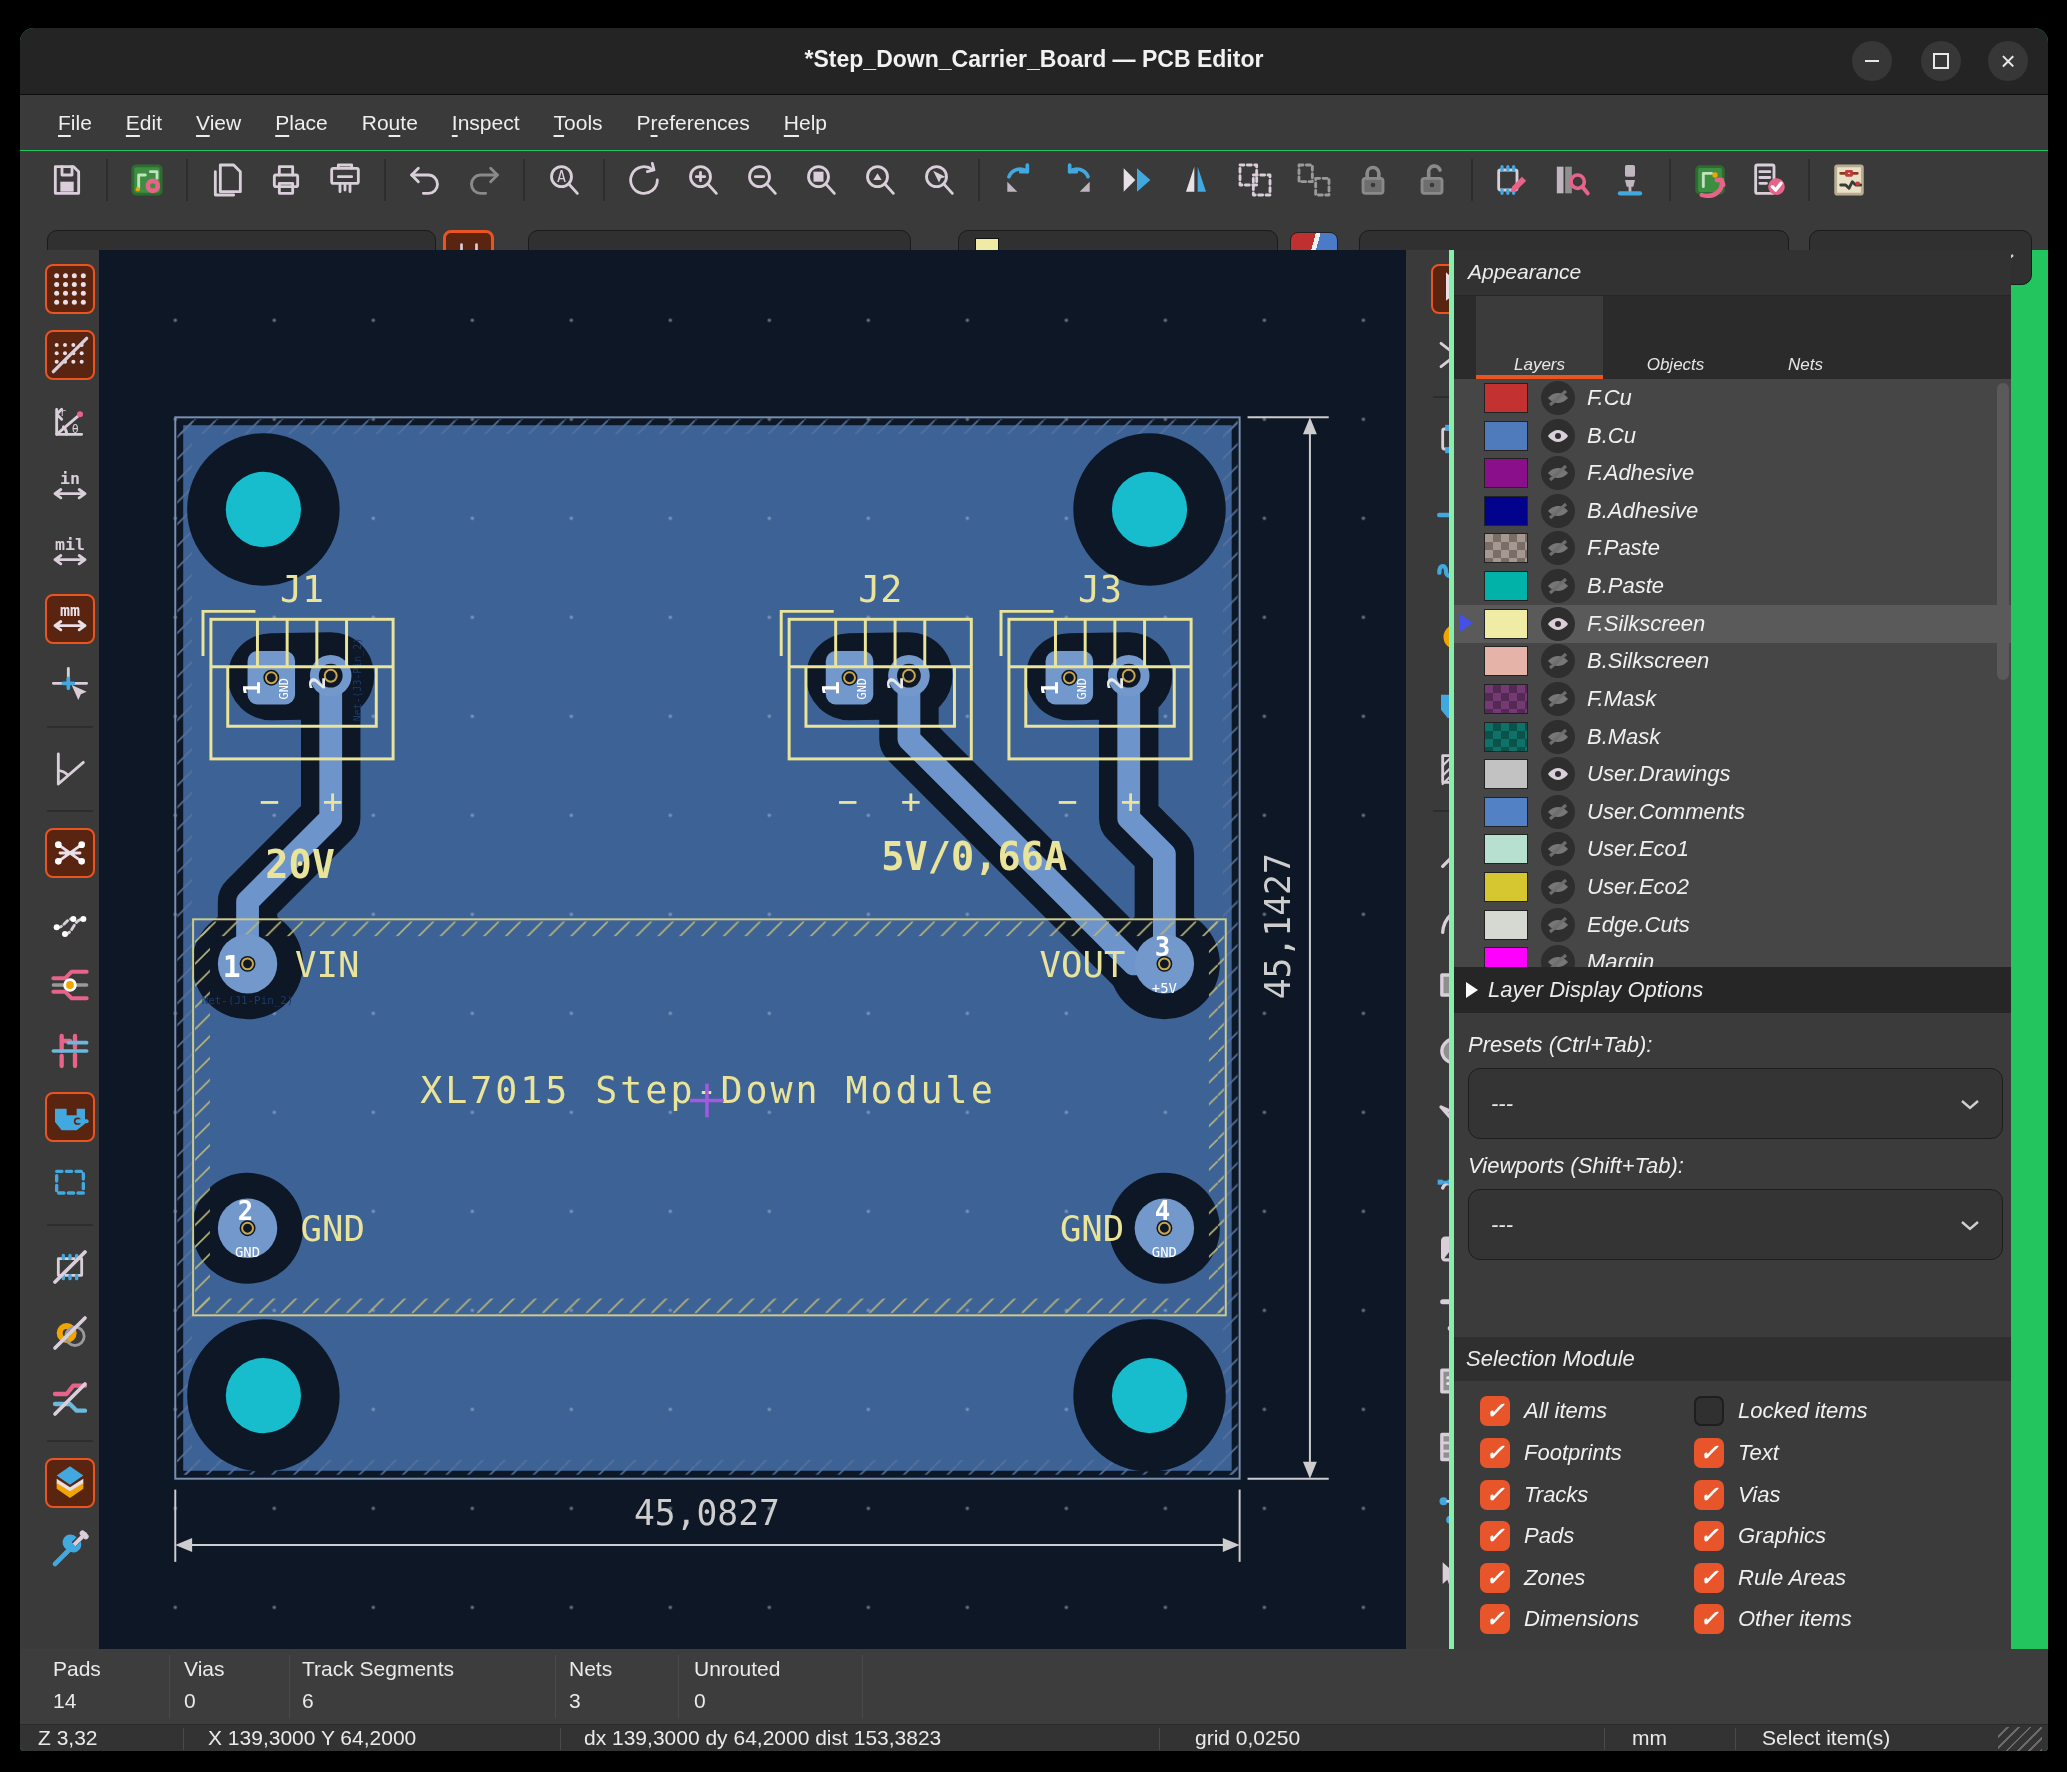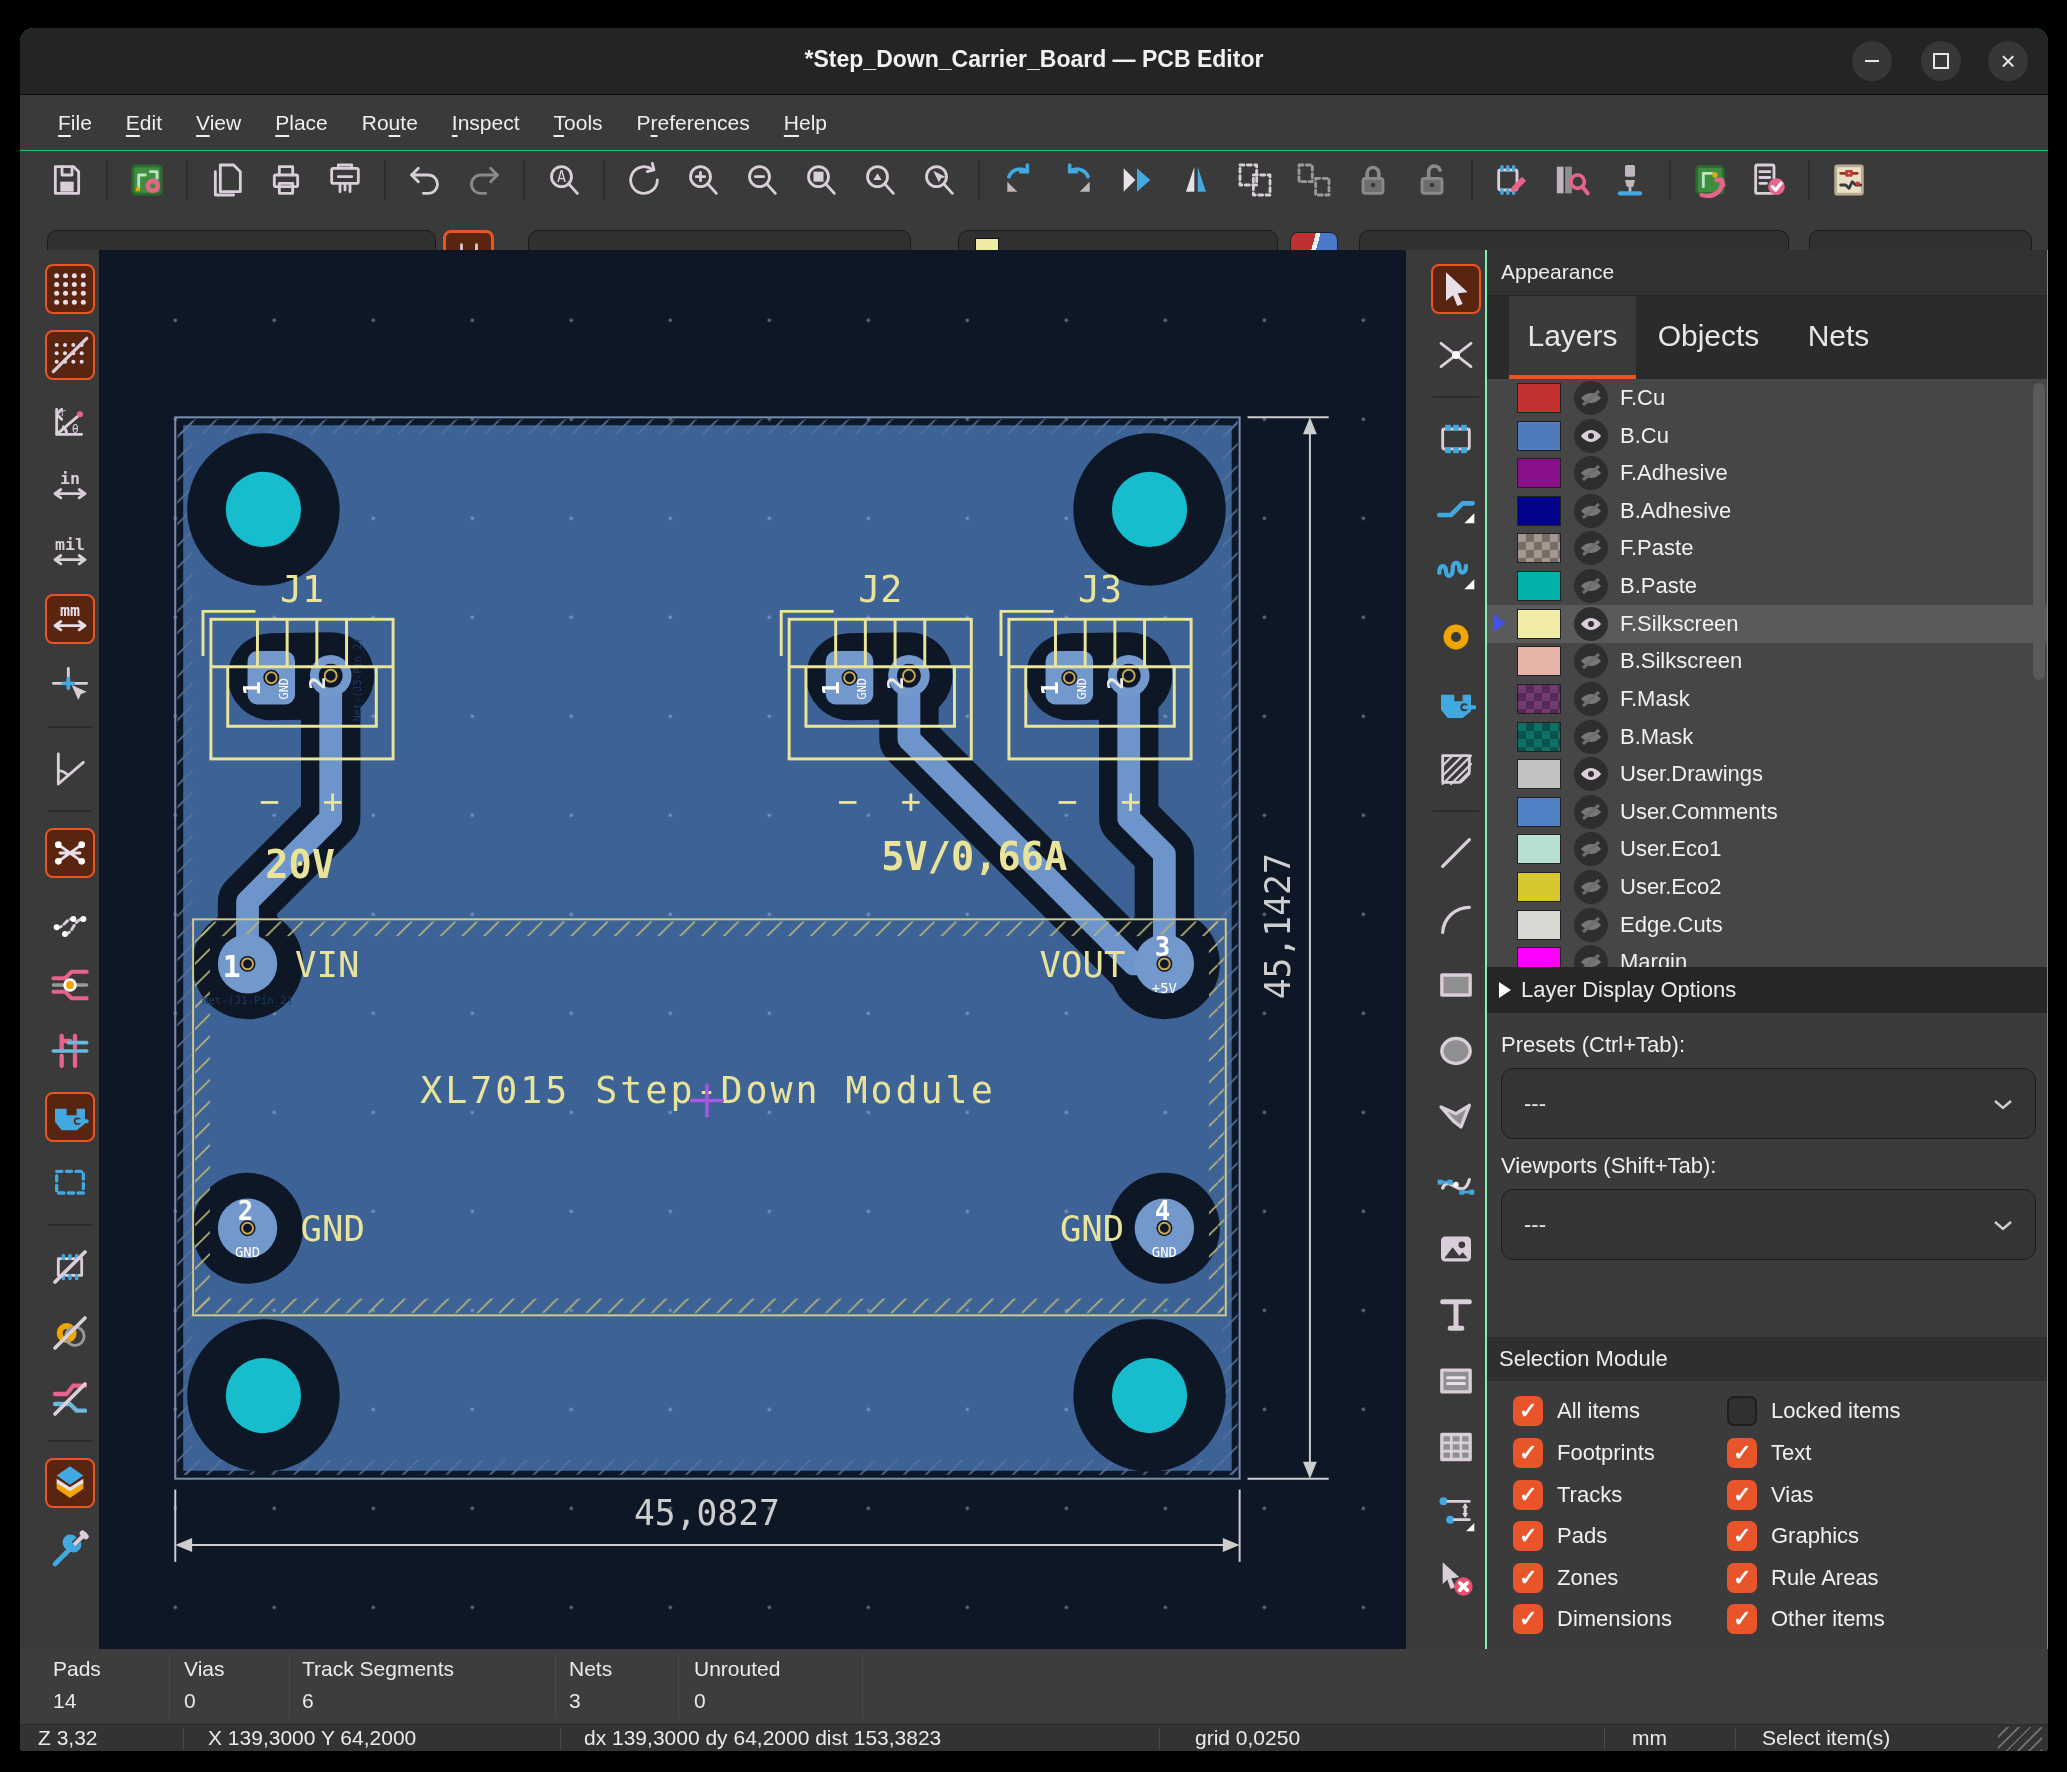--- a/index.html
+++ b/index.html
@@ -26,25 +26,25 @@
   .chev svg{width:20px;height:12px;stroke:#d0d0d0;stroke-width:2.4;fill:none;}
   .swatch{width:22px;height:38px;background:#efeaa4;border:1px solid #111;}
   .sqbtn{position:absolute;width:51px;height:55px;border-radius:8px;display:flex;align-items:center;justify-content:center;box-sizing:border-box;}
   
   #lefttb{position:absolute;left:0;top:222px;width:99px;height:1399px;background:#3a3a3a;display:flex;flex-direction:column;align-items:center;padding-top:14px;gap:16px;box-sizing:border-box;}
   #righttb{position:absolute;left:1386px;top:222px;width:99px;height:1399px;background:#3a3a3a;display:flex;flex-direction:column;align-items:center;padding-top:14px;gap:16px;box-sizing:border-box;}
   .hsep{width:46px;height:2px;background:#2d2d2d;flex:0 0 auto;}
   
   #canvas{position:absolute;left:79px;top:222px;width:1307px;height:1399px;background:#0d1725;}
   
-  #panel{position:absolute;left:1465px;top:222px;width:562px;height:1399px;background:#3b3b3b;border-left:2px solid #86efac;box-sizing:border-box;color:#ececec;}
+  #panel{position:absolute;left:1429px;top:222px;width:562px;height:1399px;background:#3b3b3b;border-left:5px solid #86efac;box-sizing:border-box;color:#ececec;font-style:italic;}
   #panelhdr{position:absolute;left:0;top:0;width:100%;height:46px;background:#323232;border-bottom:1px solid #262626;box-sizing:border-box;}
   #panelhdr span{position:absolute;left:14px;top:10px;font-size:21px;}
   #tabs{position:absolute;left:0;top:46px;width:100%;height:83px;background:#2b2b2b;}
-  .tab{position:absolute;top:0;height:79px;display:flex;align-items:center;justify-content:center;font-size:30px;color:#e6e6e6;}
+  .tab{position:absolute;top:0;height:79px;display:flex;align-items:flex-end;justify-content:center;font-size:17px;color:#e6e6e6;}
   .tab.active{background:#3b3b3b;border-bottom:4px solid #e95420;}
   #layerlist{position:absolute;left:0;top:129px;width:100%;height:588px;background:#464646;overflow:hidden;}
   .lrow{position:absolute;left:0;width:100%;height:38px;}
   .lrow.selected{background:#5a5a5a;}
   .lrow .arr{position:absolute;left:6px;top:9px;width:0;height:0;border-left:13px solid #4450e6;border-top:9px solid transparent;border-bottom:9px solid transparent;}
   .lrow .sw{position:absolute;left:30px;top:4px;width:44px;height:30px;border:1px solid #222;box-sizing:border-box;}
   .lrow.checker .sw{background-image:linear-gradient(45deg,rgba(0,0,0,.28) 25%,transparent 25%,transparent 75%,rgba(0,0,0,.28) 75%),linear-gradient(45deg,rgba(0,0,0,.28) 25%,transparent 25%,transparent 75%,rgba(0,0,0,.28) 75%);background-size:16px 16px;background-position:0 0,8px 8px;}
   .lrow .eye{position:absolute;left:87px;top:2px;width:34px;height:34px;border-radius:50%;background:#2e2e2e;display:flex;align-items:center;justify-content:center;}
   .eye svg{width:24px;height:24px;}
   .eye .eo{display:none}.eye .ec{display:block}

